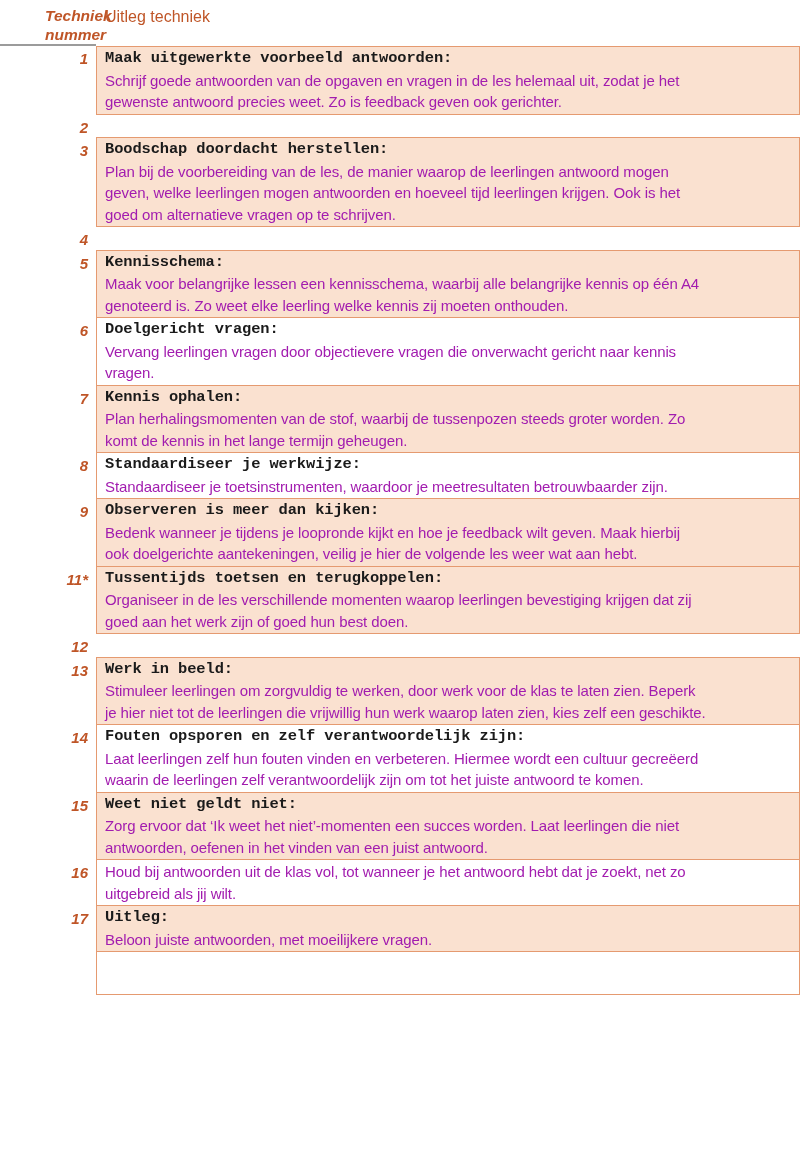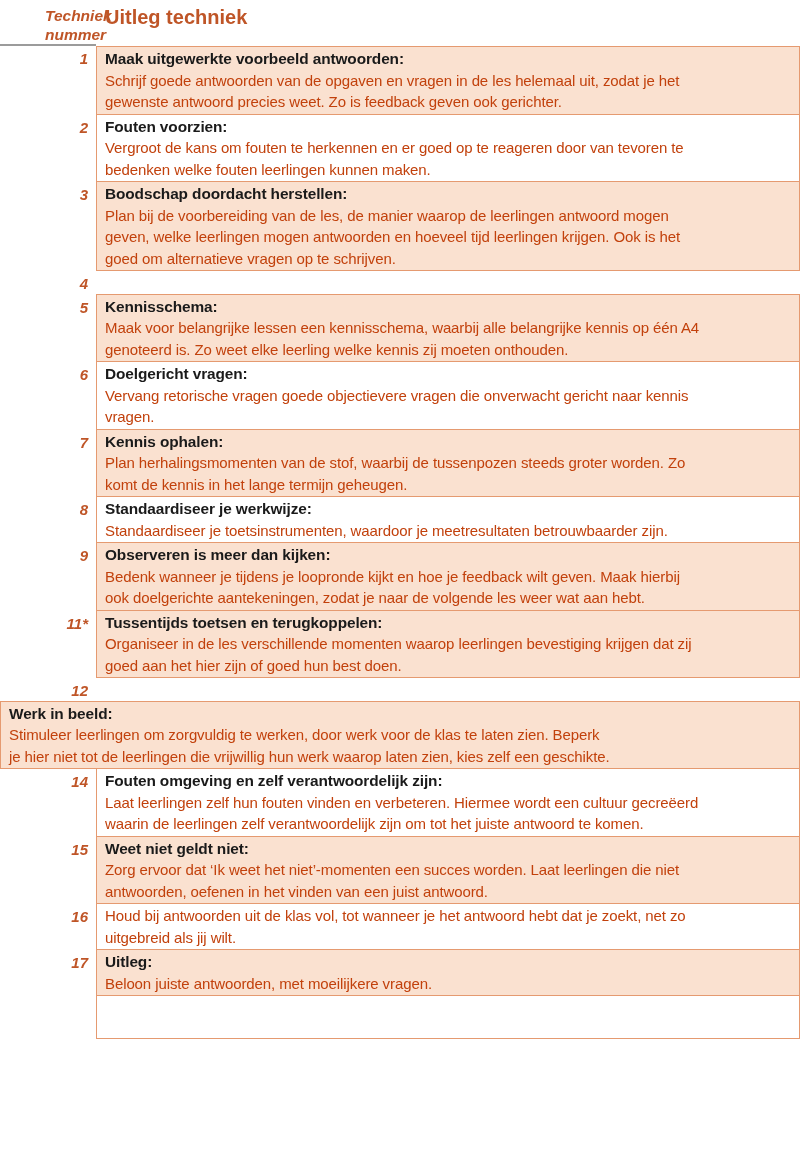--- a/index.html
+++ b/index.html
@@ -38,22 +38,22 @@
     font-style: italic;
     font-size: 15.5px;
     line-height: 18.5px;
     white-space: nowrap;
     overflow: visible;
   }
   .hdr-uitleg {
     flex: 1;
     padding-left: 9px;
     color: #bf5527;
-    font-weight: bold;
-    font-size: 20px;
+    font-weight: normal;
+    font-size: 16px;
     line-height: 18.5px;
     padding-top: 1px;
   }
   
   .row {
     display: flex;
     align-items: stretch;
   }
   .row-num {
     flex: 0 0 96px;
@@ -81,26 +81,27 @@
   }
   .row.shaded .row-body {
     background: #fae1d0;
   }
   .row-title {
     font-weight: bold;
     font-size: 15.4px;
     line-height: 21.5px;
     color: #1a1a1a;
     letter-spacing: -0.1px;
+    font-family: Liberation Mono, monospace;
   }
   .row-desc {
     font-size: 15px;
     line-height: 21.5px;
     white-space: pre-line;
-    color: #c2410c;
+    color: #a21caf;
     letter-spacing: -0.1px;
   }
   #rows .row:last-child .row-body {
     min-height: 44px;
   }
 </style>
 </head>
 <body>
 
 <div class="page">
@@ -118,25 +119,20 @@
     <div class="row-num">1</div>
     <div class="row-body">
       <div class="row-title">Maak uitgewerkte voorbeeld antwoorden:</div>
       <div class="row-desc">Schrijf goede antwoorden van de opgaven en vragen in de les helemaal uit, zodat je het
 gewenste antwoord precies weet. Zo is feedback geven ook gerichter.</div>
     </div>
   </div>
 
   <div class="row">
     <div class="row-num">2</div>
-    <div class="row-body">
-      <div class="row-title">Fouten voorzien:</div>
-      <div class="row-desc">Vergroot de kans om fouten te herkennen en er goed op te reageren door van tevoren te
-bedenken welke fouten leerlingen kunnen maken.</div>
-    </div>
   </div>
 
   <div class="row shaded">
     <div class="row-num">3</div>
     <div class="row-body">
       <div class="row-title">Boodschap doordacht herstellen:</div>
       <div class="row-desc">Plan bij de voorbereiding van de les, de manier waarop de leerlingen antwoord mogen
 geven, welke leerlingen mogen antwoorden en hoeveel tijd leerlingen krijgen. Ook is het
 goed om alternatieve vragen op te schrijven.</div>
     </div>
@@ -152,21 +148,21 @@
       <div class="row-title">Kennisschema:</div>
       <div class="row-desc">Maak voor belangrijke lessen een kennisschema, waarbij alle belangrijke kennis op één A4
 genoteerd is. Zo weet elke leerling welke kennis zij moeten onthouden.</div>
     </div>
   </div>
 
   <div class="row">
     <div class="row-num">6</div>
     <div class="row-body">
       <div class="row-title">Doelgericht vragen:</div>
-      <div class="row-desc">Vervang retorische vragen goede objectievere vragen die onverwacht gericht naar kennis
+      <div class="row-desc">Vervang leerlingen vragen door objectievere vragen die onverwacht gericht naar kennis
 vragen.</div>
     </div>
   </div>
 
   <div class="row shaded">
     <div class="row-num">7</div>
     <div class="row-body">
       <div class="row-title">Kennis ophalen:</div>
       <div class="row-desc">Plan herhalingsmomenten van de stof, waarbij de tussenpozen steeds groter worden. Zo
 komt de kennis in het lange termijn geheugen.</div>
@@ -179,50 +175,51 @@
       <div class="row-title">Standaardiseer je werkwijze:</div>
       <div class="row-desc">Standaardiseer je toetsinstrumenten, waardoor je meetresultaten betrouwbaarder zijn.</div>
     </div>
   </div>
 
   <div class="row shaded">
     <div class="row-num">9</div>
     <div class="row-body">
       <div class="row-title">Observeren is meer dan kijken:</div>
       <div class="row-desc">Bedenk wanneer je tijdens je loopronde kijkt en hoe je feedback wilt geven. Maak hierbij
-ook doelgerichte aantekeningen, zodat je naar de volgende les weer wat aan hebt.</div>
+ook doelgerichte aantekeningen, veilig je hier de volgende les weer wat aan hebt.</div>
     </div>
   </div>
 
 
   <div class="row shaded">
     <div class="row-num">11*</div>
     <div class="row-body">
       <div class="row-title">Tussentijds toetsen en terugkoppelen:</div>
       <div class="row-desc">Organiseer in de les verschillende momenten waarop leerlingen bevestiging krijgen dat zij
-goed aan het hier zijn of goed hun best doen.</div>
+goed aan het werk zijn of goed hun best doen.</div>
     </div>
   </div>
 
   <div class="row">
     <div class="row-num">12</div>
   </div>
 
   <div class="row shaded">
+    <div class="row-num">13</div>
     <div class="row-body">
       <div class="row-title">Werk in beeld:</div>
       <div class="row-desc">Stimuleer leerlingen om zorgvuldig te werken, door werk voor de klas te laten zien. Beperk
 je hier niet tot de leerlingen die vrijwillig hun werk waarop laten zien, kies zelf een geschikte.</div>
     </div>
   </div>
 
   <div class="row">
     <div class="row-num">14</div>
     <div class="row-body">
-      <div class="row-title">Fouten omgeving en zelf verantwoordelijk zijn:</div>
+      <div class="row-title">Fouten opsporen en zelf verantwoordelijk zijn:</div>
       <div class="row-desc">Laat leerlingen zelf hun fouten vinden en verbeteren. Hiermee wordt een cultuur gecreëerd
 waarin de leerlingen zelf verantwoordelijk zijn om tot het juiste antwoord te komen.</div>
     </div>
   </div>
 
   <div class="row shaded">
     <div class="row-num">15</div>
     <div class="row-body">
       <div class="row-title">Weet niet geldt niet:</div>
       <div class="row-desc">Zorg ervoor dat ‘Ik weet het niet’-momenten een succes worden. Laat leerlingen die niet

